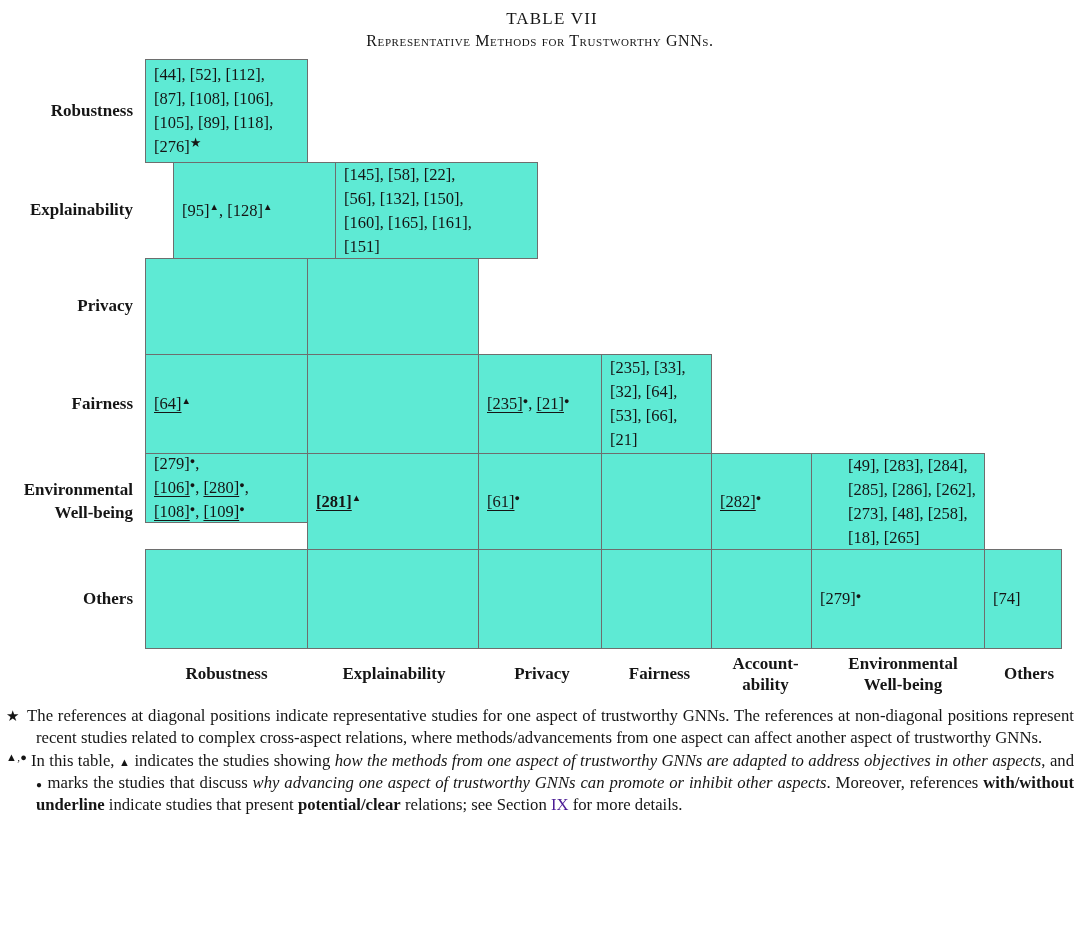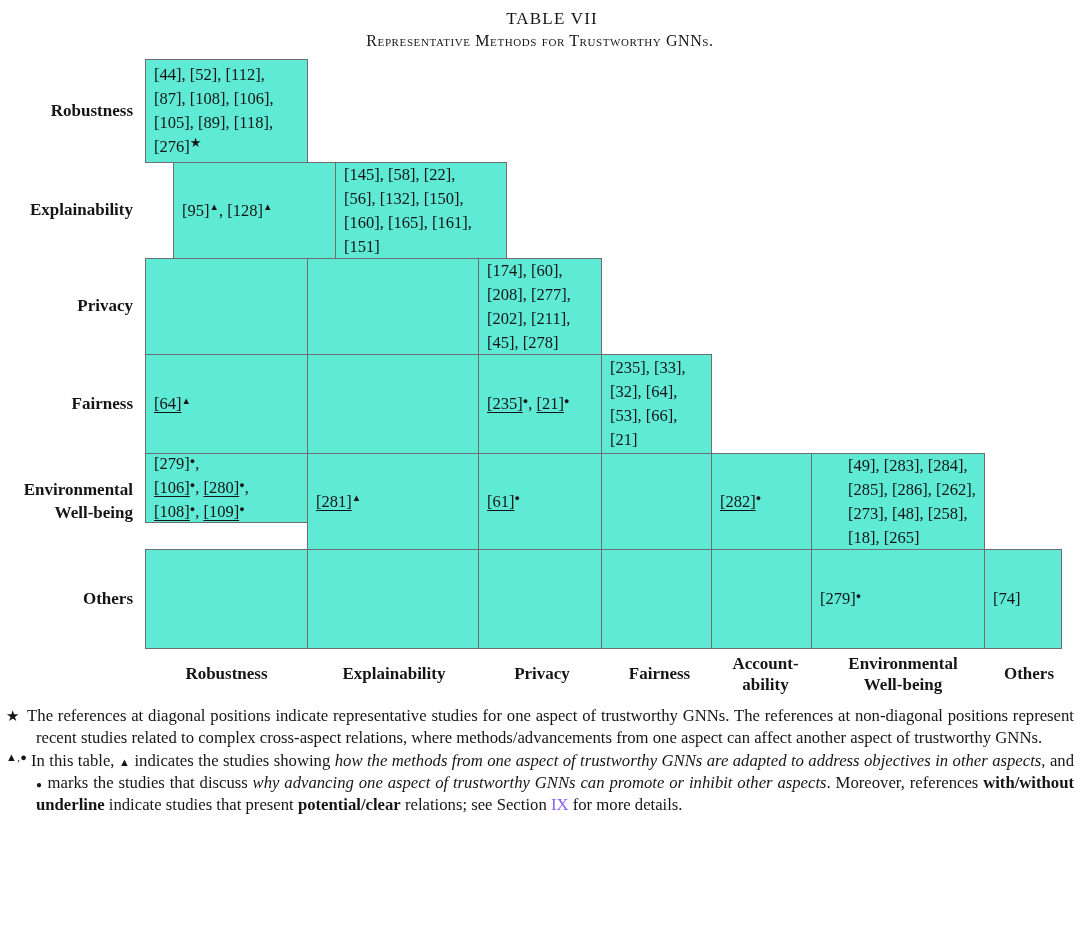--- a/index.html
+++ b/index.html
@@ -26,21 +26,21 @@
   .hspacer{width:145px;}
   .hcell{box-sizing:border-box;display:flex;align-items:center;justify-content:center;text-align:center;
          font-weight:bold;font-size:17px;white-space:pre-line;line-height:1.18;min-height:45px;}
   .fnotes{margin:8px 6px 0 6px;}
   .fn{font-size:16.7px;line-height:1.32;text-align:justify;padding-left:30px;text-indent:-30px;margin-top:1px;}
   .fnmark{padding-right:7px;}
   .fnmark.star{font-size:15px;}
   .fnmark.syms{font-size:11px;vertical-align:5px;padding-right:4px;letter-spacing:0px;}
   .seg.italic{font-style:italic;}
   .seg.bold{font-weight:bold;}
-  .seg.red{color:#8b5cf6;}
+  .seg.red{color:#4c1d95;}
   .seg.tri{font-size:11px;}
   .seg.dot{font-size:10px;}
 </style>
 </head>
 <body>
 
 <div class="title-block">
   <div class="t1">TABLE VII</div>
   <div class="t2">Representative Methods for Trustworthy GNNs.</div>
 </div>
@@ -50,34 +50,31 @@
       <div class="rlabel">Robustness</div>
       <div class="mcell" style="width: 163px; height: 104px;">
         <div class="cin"><span>[44]</span>, <span>[52]</span>, <span>[112]</span>,<br><span>[87]</span>, <span>[108]</span>, <span>[106]</span>,<br><span>[105]</span>, <span>[89]</span>, <span>[118]</span>,<br><span>[276]</span><span class="mk star">★</span></div>
       </div>
     </div>
     <div class="mrow">
       <div class="rlabel">Explainability</div>
       <div class="mcell" style="width: 163px; height: 97px; margin-left: 28px;">
         <div class="cin"><span>[95]</span><span class="mk tri">▲</span>, <span>[128]</span><span class="mk tri">▲</span></div>
       </div>
-      <div class="mcell" style="width: 172px; height: 97px;">
+      <div class="mcell" style="width: 203px; height: 97px;">
         <div class="cin"><span>[145]</span>, <span>[58]</span>, <span>[22]</span>,<br><span>[56]</span>, <span>[132]</span>, <span>[150]</span>,<br><span>[160]</span>, <span>[165]</span>, <span>[161]</span>,<br><span>[151]</span></div>
       </div>
     </div>
     <div class="mrow">
       <div class="rlabel">Privacy</div>
       <div class="mcell" style="width: 163px; height: 97px;">
         <div class="cin"></div>
       </div>
       <div class="mcell" style="width: 172px; height: 97px;">
         <div class="cin"></div>
-      </div>
-      <div class="mcell" style="width: 124px; height: 97px;">
-        <div class="cin"><span>[174]</span>, <span>[60]</span>,<br><span>[208]</span>, <span>[277]</span>,<br><span>[202]</span>, <span>[211]</span>,<br><span>[45]</span>, <span>[278]</span></div>
       </div>
     </div>
     <div class="mrow">
       <div class="rlabel">Fairness</div>
       <div class="mcell" style="width: 163px; height: 100px;">
         <div class="cin"><span class="u">[64]</span><span class="mk tri">▲</span></div>
       </div>
       <div class="mcell" style="width: 172px; height: 100px;">
         <div class="cin"></div>
       </div>
@@ -87,21 +84,21 @@
       <div class="mcell" style="width: 111px; height: 100px;">
         <div class="cin"><span>[235]</span>, <span>[33]</span>,<br><span>[32]</span>, <span>[64]</span>,<br><span>[53]</span>, <span>[66]</span>,<br><span>[21]</span></div>
       </div>
     </div>
     <div class="mrow">
       <div class="rlabel">Environmental
 Well-being</div>
       <div class="mcell" style="width: 163px; height: 70px;">
         <div class="cin"><span>[279]</span><span class="mk dot">●</span>,<br><span class="u">[106]</span><span class="mk dot">●</span>, <span class="u">[280]</span><span class="mk dot">●</span>,<br><span class="u">[108]</span><span class="mk dot">●</span>, <span class="u">[109]</span><span class="mk dot">●</span></div>
       </div>
-      <div class="mcell" style="width: 172px; height: 97px;">
+      <div class="mcell" style="width: 172px; height: 97px; font-weight: bold;">
         <div class="cin"><span class="u">[281]</span><span class="mk tri">▲</span></div>
       </div>
       <div class="mcell" style="width: 124px; height: 97px;">
         <div class="cin"><span class="u">[61]</span><span class="mk dot">●</span></div>
       </div>
       <div class="mcell" style="width: 111px; height: 97px;">
         <div class="cin"></div>
       </div>
       <div class="mcell" style="width: 101px; height: 97px;">
         <div class="cin"><span class="u">[282]</span><span class="mk dot">●</span></div>

